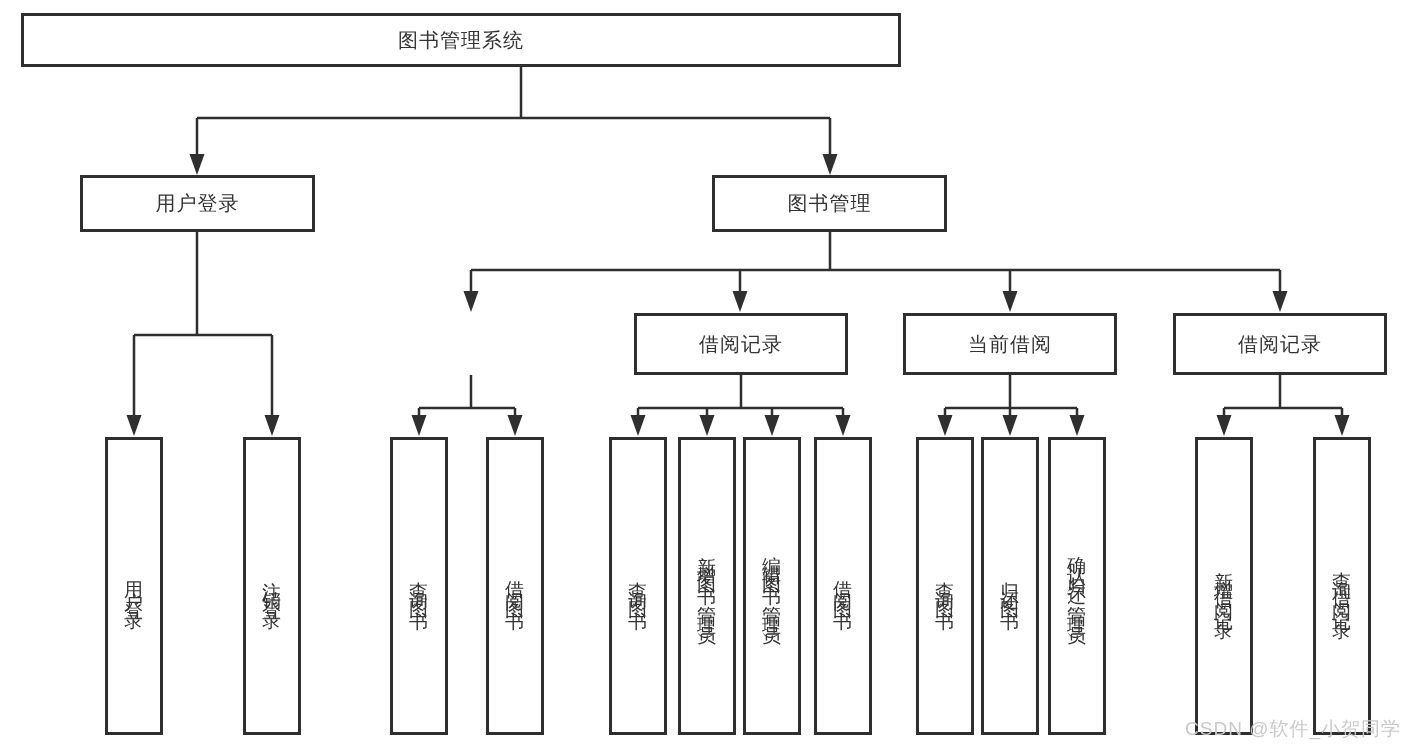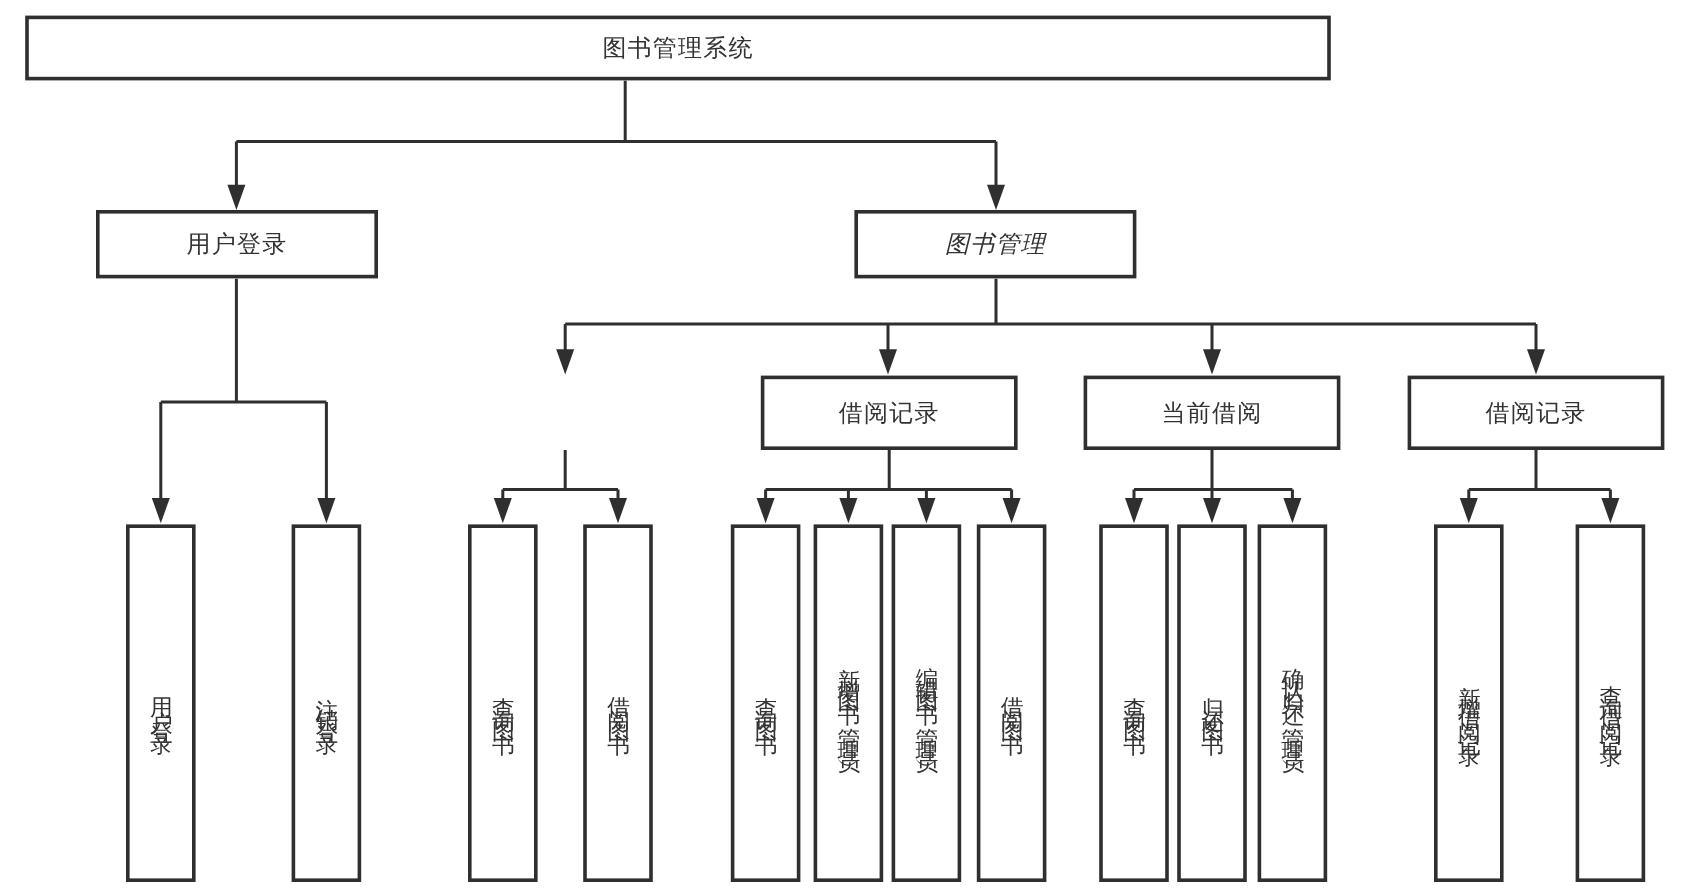--- a/index.html
+++ b/index.html
@@ -106,28 +106,28 @@
       <polygon points="1069.5,415 1084.5,415 1077,436"></polygon>
     </g>
 
     <g>
       <path d="M1280 375 V408 M1224 408 H1342 M1224 408 V417 M1342 408 V417"></path>
       <polygon points="1216.5,415 1231.5,415 1224,436"></polygon>
       <polygon points="1334.5,415 1349.5,415 1342,436"></polygon>
     </g>
   </svg>
 
-  <div class="box h" style="left:21px; top:13px; width:1088px; height:54px;">
+  <div class="box h" style="left:21px; top:13px; width:880px; height:54px;">
     <span>图书管理系统</span>
   </div>
 
   <div class="box h" style="left:80px; top:175px; width:235px; height:57px;">
     <span>用户登录</span>
   </div>
-  <div class="box h" style="left:712px; top:175px; width:235px; height:57px;font-style:italic;">
+  <div class="box h" style="left:712px; top:175px; width:235px; height:57px;">
     <span>图书管理</span>
   </div>
 
   <div class="box h" style="left:634px; top:313px; width:214px; height:62px;">
     <span>借阅记录</span>
   </div>
   <div class="box h" style="left:903px; top:313px; width:214px; height:62px;">
     <span>当前借阅</span>
   </div>
   <div class="box h" style="left:1173px; top:313px; width:214px; height:62px;">
@@ -171,14 +171,15 @@
     <span>确认归还（管理员）</span>
   </div>
 
   <div class="box v" style="left:1195px; top:437px; width:58px; height:298px;">
     <span>新增借阅记录</span>
   </div>
   <div class="box v" style="left:1313px; top:437px; width:58px; height:298px;">
     <span>查询借阅记录</span>
   </div>
 
+  <div class="watermark">CSDN @软件_小贺同学</div>
 
 </div>
 
 </body></html>

